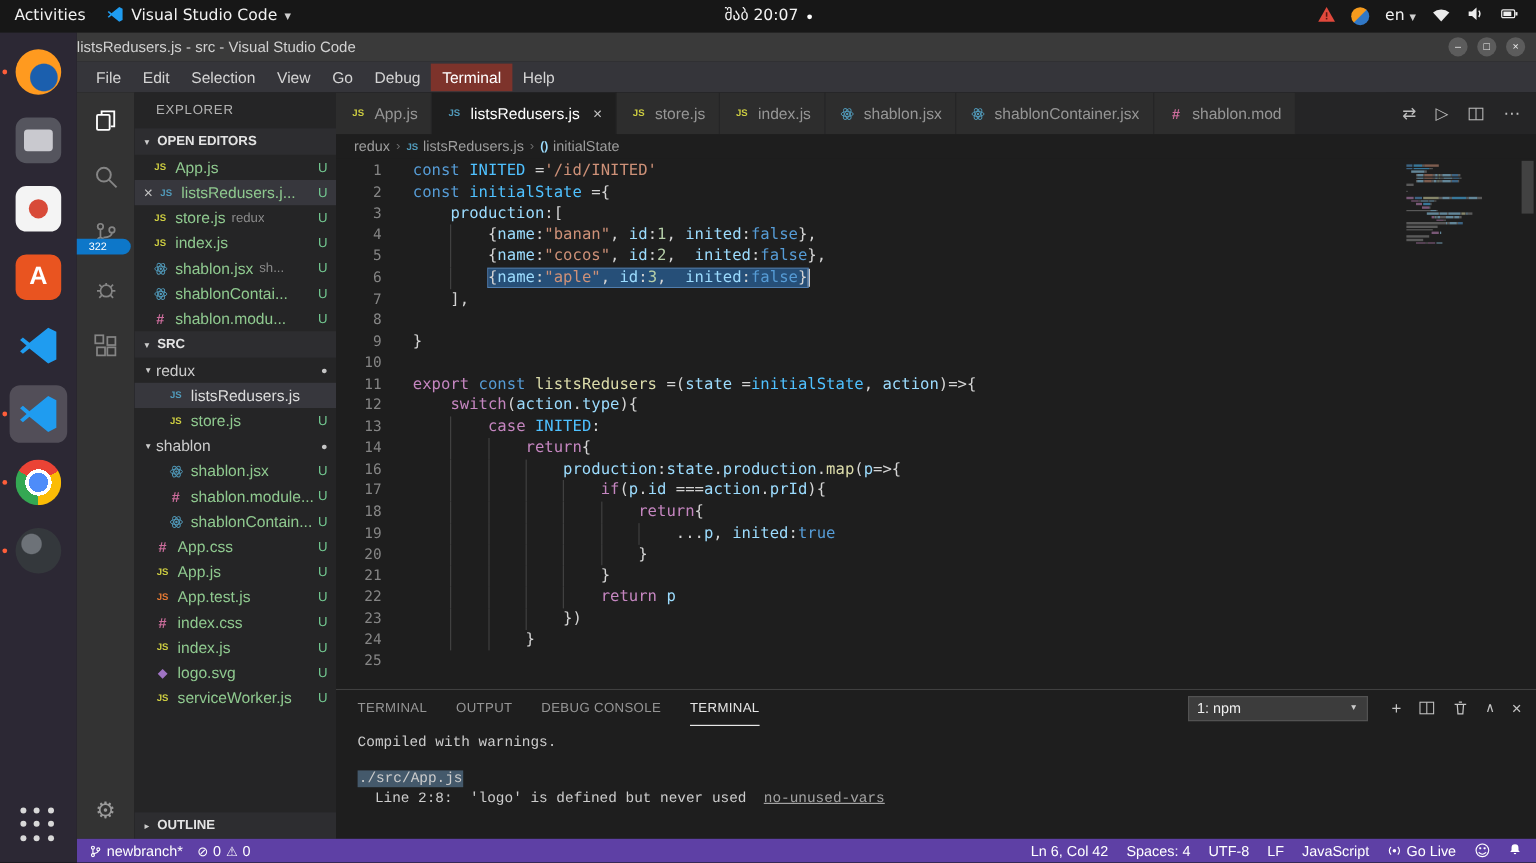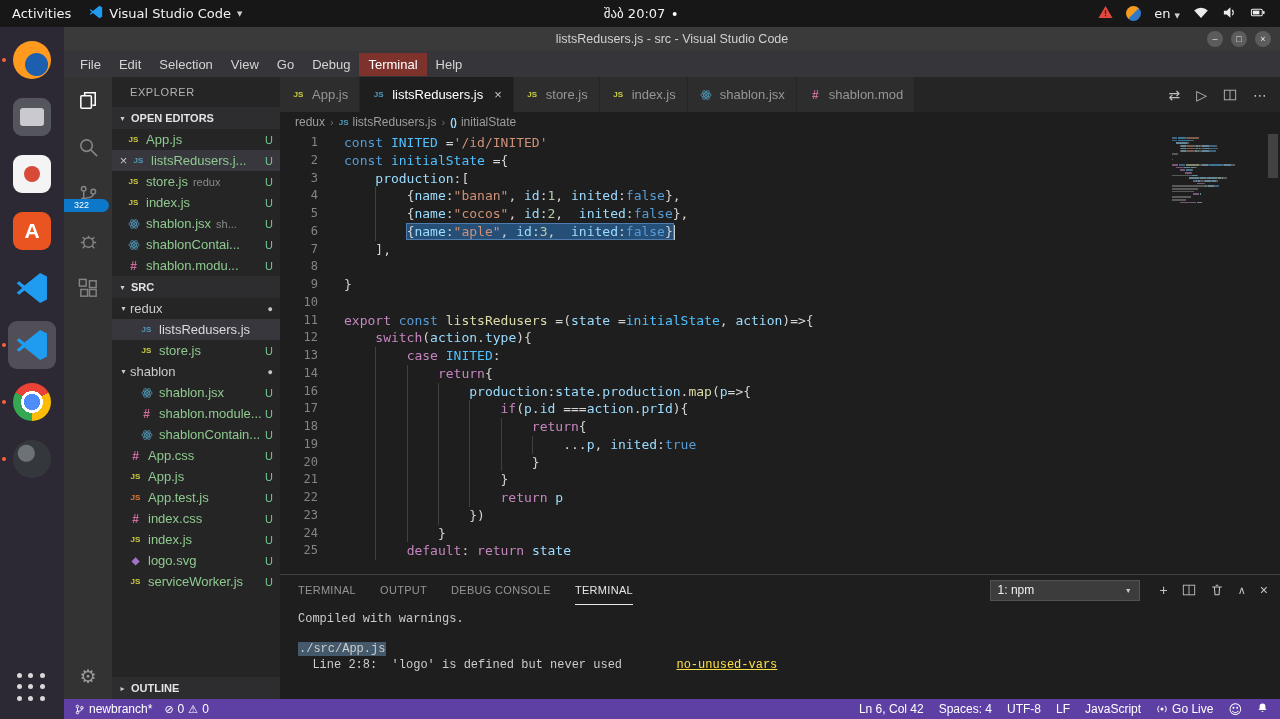--- a/index.html
+++ b/index.html
@@ -33,21 +33,21 @@
 .ic-software::after { content:"A"; }
 .ic-chrome { border-radius:50%; background:radial-gradient(circle, #4e8cf9 0 8px, #fff 8px 11px, transparent 11px), conic-gradient(from -60deg, #ea4335 0 120deg, #fbbc05 120deg 240deg, #34a853 240deg 360deg); }
 .ic-generic { border-radius:50%; background:radial-gradient(circle at 35% 35%, #6d7278 0 8px, #34383c 9px); }
 .ic-vscode { background:none; }
 .ic-vscode svg { width:34px; height:34px; }
 .ic-showapps { width:30px; height:30px; display:grid; grid-template-columns:repeat(3,1fr); gap:4px; background:none; border-radius:0; }
 .ic-showapps span { width:5px; height:5px; border-radius:50%; background:#d8d8d8; }
 
 
 .vscode { position:absolute; left:64px; top:27px; width:1216px; height:692px; display:flex; flex-direction:column; background:#1e1e1e; }
-.titlebar { height:24px; flex:none; background:#3a3a3a; display:flex; align-items:center; justify-content:center; position:relative; color:#d0d0d0; font-size:12.5px; }
+.titlebar { height:24px; flex:none; background:#3a3a3a; display:flex; align-items:center; justify-content:flex-start; position:relative; color:#d0d0d0; font-size:12.5px; }
 .win-controls { position:absolute; right:9px; top:4px; display:flex; gap:8px; }
 .wc { width:16px; height:16px; border-radius:50%; background:#5c5c5c; color:#e8e8e8; display:flex; align-items:center; justify-content:center; font-size:9px; line-height:1; }
 .menubar { height:26px; flex:none; background:#35353a; display:flex; align-items:center; padding-left:7px; }
 .menu-item { padding:4px 9px; color:#d4d4d4; font-size:13px; }
 .menu-item.hl { background:#7d332b; color:#fff; }
 
 .main { flex:1; display:flex; min-height:0; }
 
 
 .activitybar { width:48px; flex:none; background:#333333; display:flex; flex-direction:column; align-items:center; }
@@ -115,21 +115,21 @@
 .panel-tab.active { color:#e7e7e7; border-bottom:1px solid #e7e7e7; }
 .panel-controls { margin-left:auto; display:flex; align-items:center; gap:14px; color:#c5c5c5; }
 .terminal-select { width:150px; height:21px; background:#3c3c3c; border:1px solid #525252; display:flex; align-items:center; justify-content:space-between; padding:0 7px; font-size:12px; color:#f0f0f0; margin-right:6px; }
 .ts-caret { font-size:7px; color:#cccccc; }
 .pc-ico { font-size:14px; line-height:1; }
 .pc-ico svg { width:14px; height:14px; display:block; }
 .panel-body { flex:1; padding:7px 0 0 18px; font-family:Liberation Mono, monospace; font-size:12px; color:#cccccc; overflow:hidden; }
 .tm-line { height:15.2px; white-space:pre; }
 .tm-hl { background:#44596b; padding:0 1px; }
 .tm-hl2 { background:#2e6bb0; padding:0 1px; }
-.tm-link { color:#fde047; text-decoration:underline;margin-left:40px; }
+.tm-link { color:#a3a3a3; text-decoration:underline; }
 
 
 .statusbar { height:20px; flex:none; background:#5e40a5; color:#fff; display:flex; align-items:center; font-size:12px; }
 .st-left { display:flex; align-items:center; gap:12px; padding-left:10px; }
 .st-right { margin-left:auto; display:flex; align-items:center; gap:15px; padding-right:12px; }
 .st-item { display:flex; align-items:center; gap:4px; white-space:nowrap; }
 .st-ico { font-size:11px; font-family:"DejaVu Sans",sans-serif; }
 .st-smiley { font-size:13px; font-family:"DejaVu Sans",sans-serif; }
 </style>
 </head>
@@ -485,20 +485,33 @@
                     <ellipse cx="12" cy="12" rx="10" ry="4.2"></ellipse>
                     <ellipse cx="12" cy="12" rx="10" ry="4.2" transform="rotate(60 12 12)"></ellipse>
                     <ellipse cx="12" cy="12" rx="10" ry="4.2" transform="rotate(120 12 12)"></ellipse>
                   </g>
                   <circle cx="12" cy="12" r="2" fill="#519aba"></circle>
                 </svg>
               </span>
               <span>shablon.jsx</span>
             </div>
             <div class="tab">
+              <span class="fi">
+                <svg viewBox="0 0 24 24">
+                  <g fill="none" stroke="#519aba" stroke-width="1.6">
+                    <ellipse cx="12" cy="12" rx="10" ry="4.2"></ellipse>
+                    <ellipse cx="12" cy="12" rx="10" ry="4.2" transform="rotate(60 12 12)"></ellipse>
+                    <ellipse cx="12" cy="12" rx="10" ry="4.2" transform="rotate(120 12 12)"></ellipse>
+                  </g>
+                  <circle cx="12" cy="12" r="2" fill="#519aba"></circle>
+                </svg>
+              </span>
+              <span>shablonContainer.jsx</span>
+            </div>
+            <div class="tab">
               <span class="fi" style="color: rgb(204, 109, 156); font-size: 12px;">#</span>
               <span>shablon.mod</span>
             </div>
             <div class="tab-actions">
             <span>⇄</span>
             <span>▷</span>
             <svg viewBox="0 0 16 16" fill="none" stroke="currentColor">
                 <rect x="1.5" y="2.5" width="13" height="11"></rect>
                 <path d="M8 2.5v11"></path>
               </svg>
@@ -540,21 +553,21 @@
               <div class="code-line"><span class="ln">14</span><span class="code-text"><span class="guide" style="left: 4ch;"></span><span class="guide" style="left: 8ch;"></span><span class="tk-d">            </span><span class="tk-c">return</span><span class="tk-d">{</span></span></div>
               <div class="code-line"><span class="ln">16</span><span class="code-text"><span class="guide" style="left: 4ch;"></span><span class="guide" style="left: 8ch;"></span><span class="guide" style="left: 12ch;"></span><span class="tk-d">                </span><span class="tk-v">production</span><span class="tk-d">:</span><span class="tk-v">state</span><span class="tk-d">.</span><span class="tk-v">production</span><span class="tk-d">.</span><span class="tk-f">map</span><span class="tk-d">(</span><span class="tk-v">p</span><span class="tk-d">=&gt;{</span></span></div>
               <div class="code-line"><span class="ln">17</span><span class="code-text"><span class="guide" style="left: 4ch;"></span><span class="guide" style="left: 8ch;"></span><span class="guide" style="left: 12ch;"></span><span class="guide" style="left: 16ch;"></span><span class="tk-d">                    </span><span class="tk-c">if</span><span class="tk-d">(</span><span class="tk-v">p</span><span class="tk-d">.</span><span class="tk-v">id</span><span class="tk-d"> ===</span><span class="tk-v">action</span><span class="tk-d">.</span><span class="tk-v">prId</span><span class="tk-d">){</span></span></div>
               <div class="code-line"><span class="ln">18</span><span class="code-text"><span class="guide" style="left: 4ch;"></span><span class="guide" style="left: 8ch;"></span><span class="guide" style="left: 12ch;"></span><span class="guide" style="left: 16ch;"></span><span class="guide" style="left: 20ch;"></span><span class="tk-d">                        </span><span class="tk-c">return</span><span class="tk-d">{</span></span></div>
               <div class="code-line"><span class="ln">19</span><span class="code-text"><span class="guide" style="left: 4ch;"></span><span class="guide" style="left: 8ch;"></span><span class="guide" style="left: 12ch;"></span><span class="guide" style="left: 16ch;"></span><span class="guide" style="left: 20ch;"></span><span class="guide" style="left: 24ch;"></span><span class="tk-d">                            ...</span><span class="tk-v">p</span><span class="tk-d">, </span><span class="tk-v">inited</span><span class="tk-d">:</span><span class="tk-k">true</span></span></div>
               <div class="code-line"><span class="ln">20</span><span class="code-text"><span class="guide" style="left: 4ch;"></span><span class="guide" style="left: 8ch;"></span><span class="guide" style="left: 12ch;"></span><span class="guide" style="left: 16ch;"></span><span class="guide" style="left: 20ch;"></span><span class="tk-d">                        }</span></span></div>
               <div class="code-line"><span class="ln">21</span><span class="code-text"><span class="guide" style="left: 4ch;"></span><span class="guide" style="left: 8ch;"></span><span class="guide" style="left: 12ch;"></span><span class="guide" style="left: 16ch;"></span><span class="tk-d">                    }</span></span></div>
               <div class="code-line"><span class="ln">22</span><span class="code-text"><span class="guide" style="left: 4ch;"></span><span class="guide" style="left: 8ch;"></span><span class="guide" style="left: 12ch;"></span><span class="guide" style="left: 16ch;"></span><span class="tk-d">                    </span><span class="tk-c">return</span><span class="tk-d"> </span><span class="tk-v">p</span></span></div>
               <div class="code-line"><span class="ln">23</span><span class="code-text"><span class="guide" style="left: 4ch;"></span><span class="guide" style="left: 8ch;"></span><span class="guide" style="left: 12ch;"></span><span class="tk-d">                })</span></span></div>
               <div class="code-line"><span class="ln">24</span><span class="code-text"><span class="guide" style="left: 4ch;"></span><span class="guide" style="left: 8ch;"></span><span class="tk-d">            }</span></span></div>
-              <div class="code-line"><span class="ln">25</span><span class="code-text"><span class="guide" style="left: 4ch;"></span><span class="tk-d">        </span><span class="tk-c">default</span><span class="tk-d">: </span><span class="tk-c">return</span><span class="tk-d"> </span><span class="tk-v">state</span></span></div>
+              <div class="code-line"><span class="ln">25</span></div>
             </div>
           <div class="minimap">
               <div class="mm-line">
                 <span class="mm-seg" style="width: 5.25px; background: rgb(86, 156, 214);"></span>
                 <span class="mm-seg" style="width: 1.05px; background: transparent;"></span>
                 <span class="mm-seg" style="width: 6.3px; background: rgb(79, 193, 255);"></span>
                 <span class="mm-seg" style="width: 2.1px; background: rgb(138, 138, 138);"></span>
                 <span class="mm-seg" style="width: 12.6px; background: rgb(206, 145, 120);"></span>
               </div>
               <div class="mm-line">

